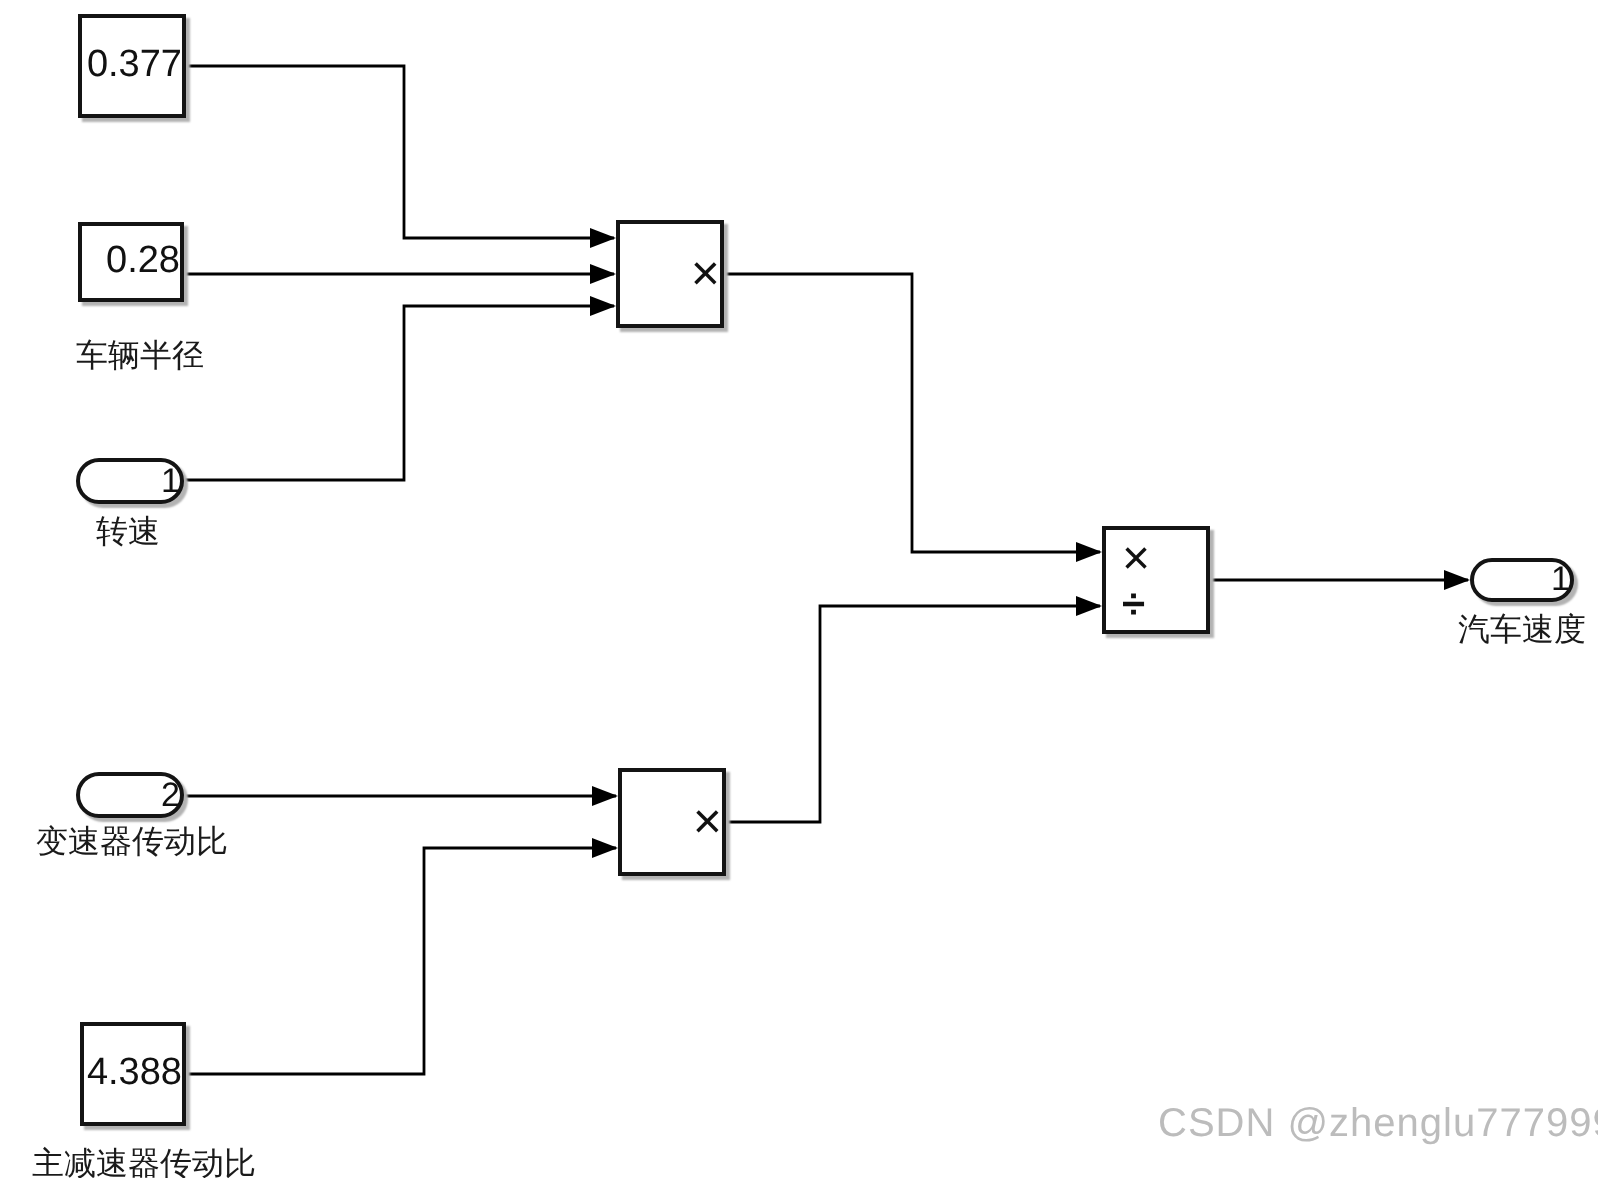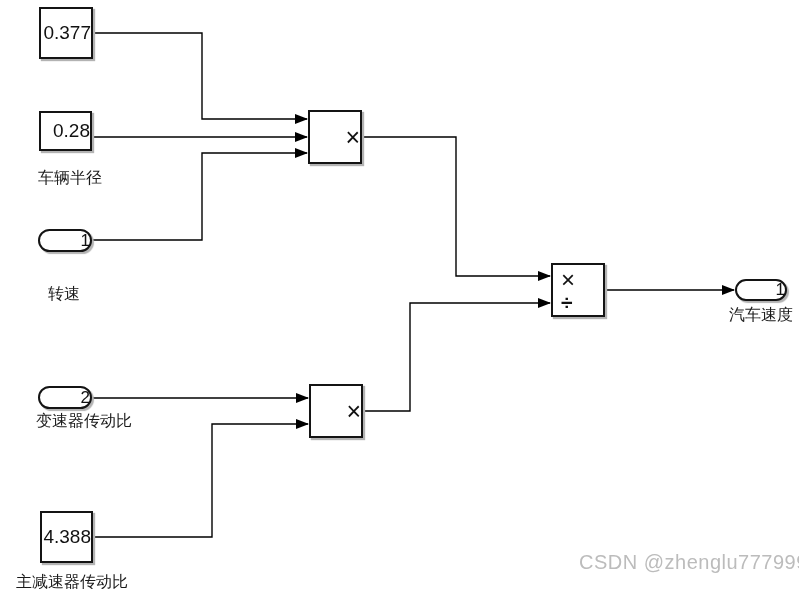--- a/index.html
+++ b/index.html
@@ -90,22 +90,22 @@
   #b-const028 { left:39px; top:111px;width:53px; height:40px; }
   #b-in1      { left:38px; top:229px;width:54px; height:23px; }
   #b-in2      { left:38px; top:386px;width:54px; height:23px; }
   #b-const4388{ left:40px; top:511px;width:53px; height:52px; }
   #b-prod1    { left:308px;top:110px;width:54px; height:54px; }
   #b-prod2    { left:309px;top:384px;width:54px; height:54px; }
   #b-div      { left:551px;top:263px;width:54px; height:54px; }
   #b-out1     { left:735px;top:279px;width:52px; height:22px; }
 
   #lbl-radius   { left:70px;  top:168px; }
-  #lbl-rpm      { left:64px;  top:256px;margin-top:28px; }
-  #lbl-gearbox  { left:84px;  top:411px; }
+  #lbl-rpm      { left:64px;  top:256px; }
+  #lbl-gearbox  { left:66px;  top:411px; }
   #lbl-finaldrv { left:72px;  top:572px; }
   #lbl-outspeed { left:761px; top:305px; }
 </style>
 </head>
 <body>
 
 <div class="canvas">
 
   <svg class="wires" viewBox="0 0 799 589">
     <defs>

